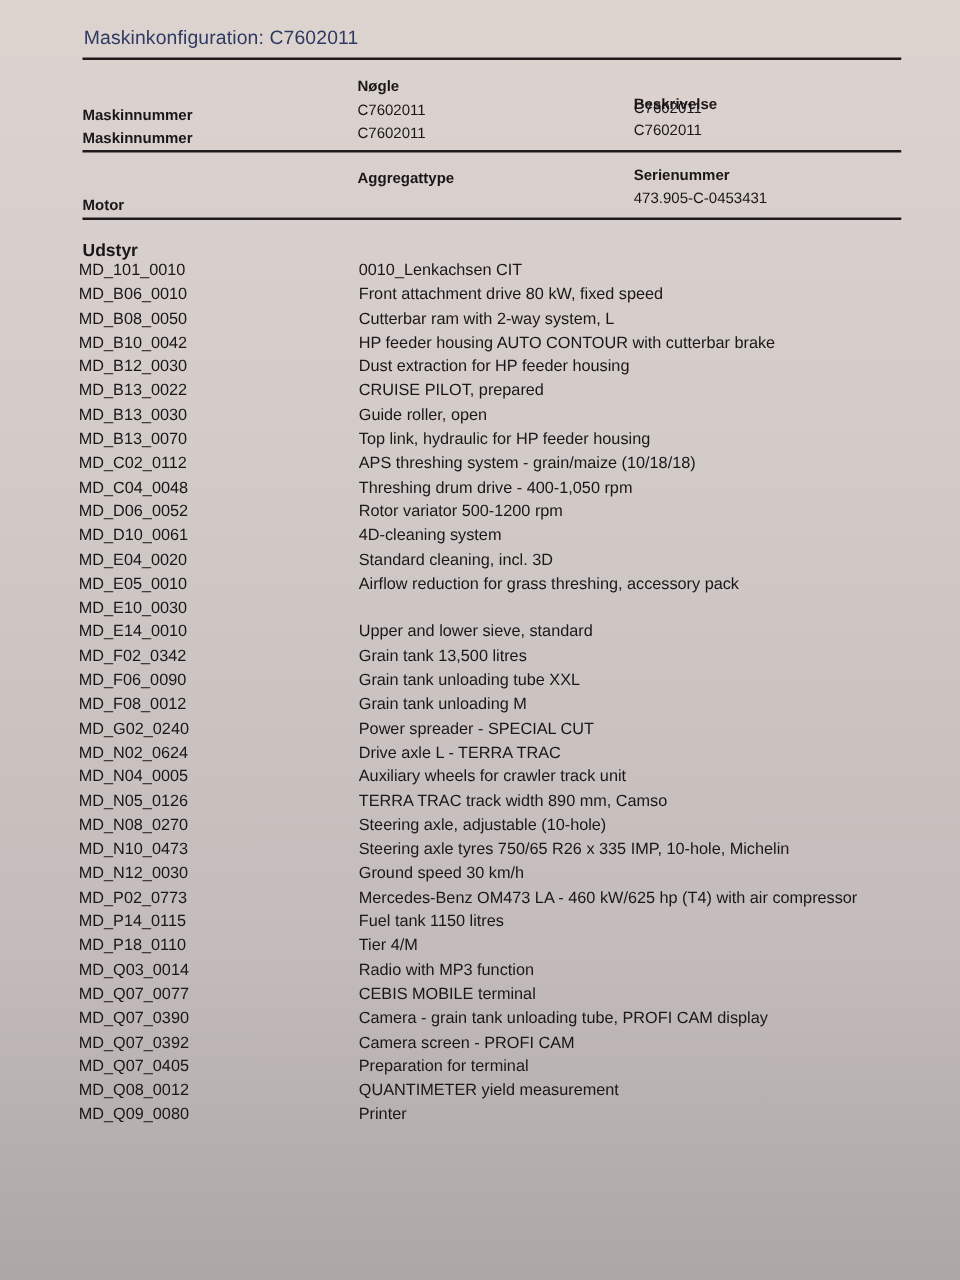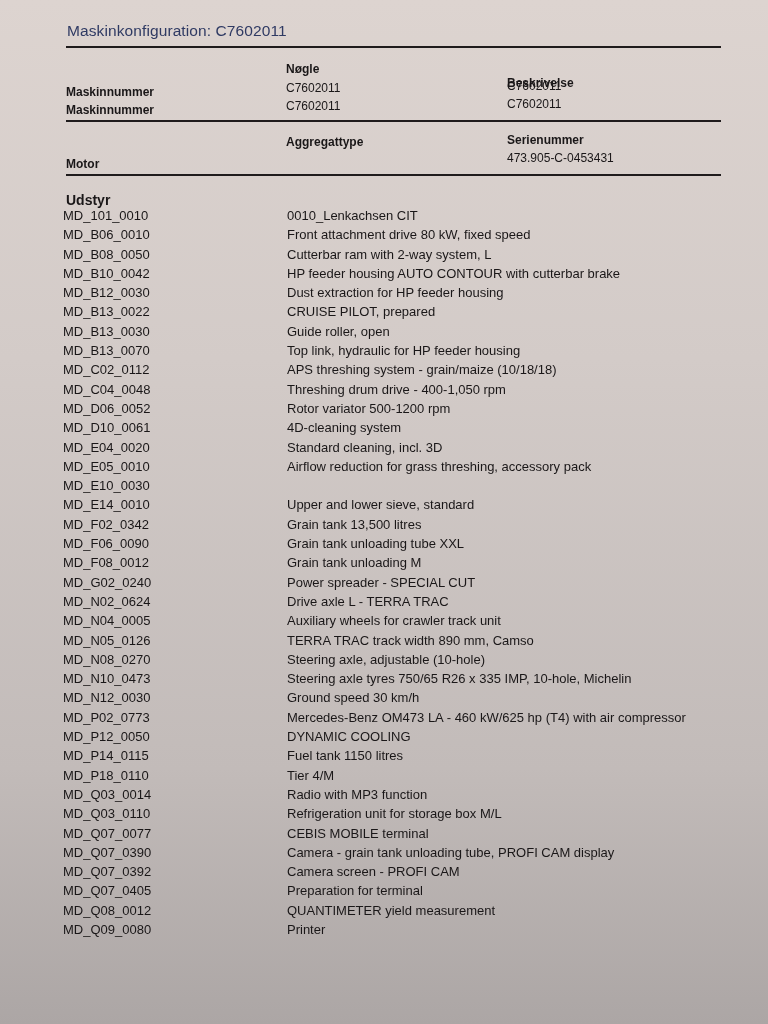--- a/index.html
+++ b/index.html
@@ -160,40 +160,32 @@
       </div>
       <div class="row">
         <span class="code">MD_N12_0030</span>
         <span class="desc">Ground speed 30 km/h</span>
       </div>
       <div class="row">
         <span class="code">MD_P02_0773</span>
         <span class="desc">Mercedes-Benz OM473 LA - 460 kW/625 hp (T4) with air compressor</span>
       </div>
       <div class="row">
-        <span class="code">MD_P12_0050</span>
-        <span class="desc">DYNAMIC COOLING</span>
-      </div>
-      <div class="row">
         <span class="code">MD_P14_0115</span>
         <span class="desc">Fuel tank 1150 litres</span>
       </div>
       <div class="row">
         <span class="code">MD_P18_0110</span>
         <span class="desc">Tier 4/M</span>
       </div>
       <div class="row">
         <span class="code">MD_Q03_0014</span>
         <span class="desc">Radio with MP3 function</span>
       </div>
       <div class="row">
-        <span class="code">MD_Q03_0110</span>
-        <span class="desc">Refrigeration unit for storage box M/L</span>
-      </div>
-      <div class="row">
         <span class="code">MD_Q07_0077</span>
         <span class="desc">CEBIS MOBILE terminal</span>
       </div>
       <div class="row">
         <span class="code">MD_Q07_0390</span>
         <span class="desc">Camera - grain tank unloading tube, PROFI CAM display</span>
       </div>
       <div class="row">
         <span class="code">MD_Q07_0392</span>
         <span class="desc">Camera screen - PROFI CAM</span>

